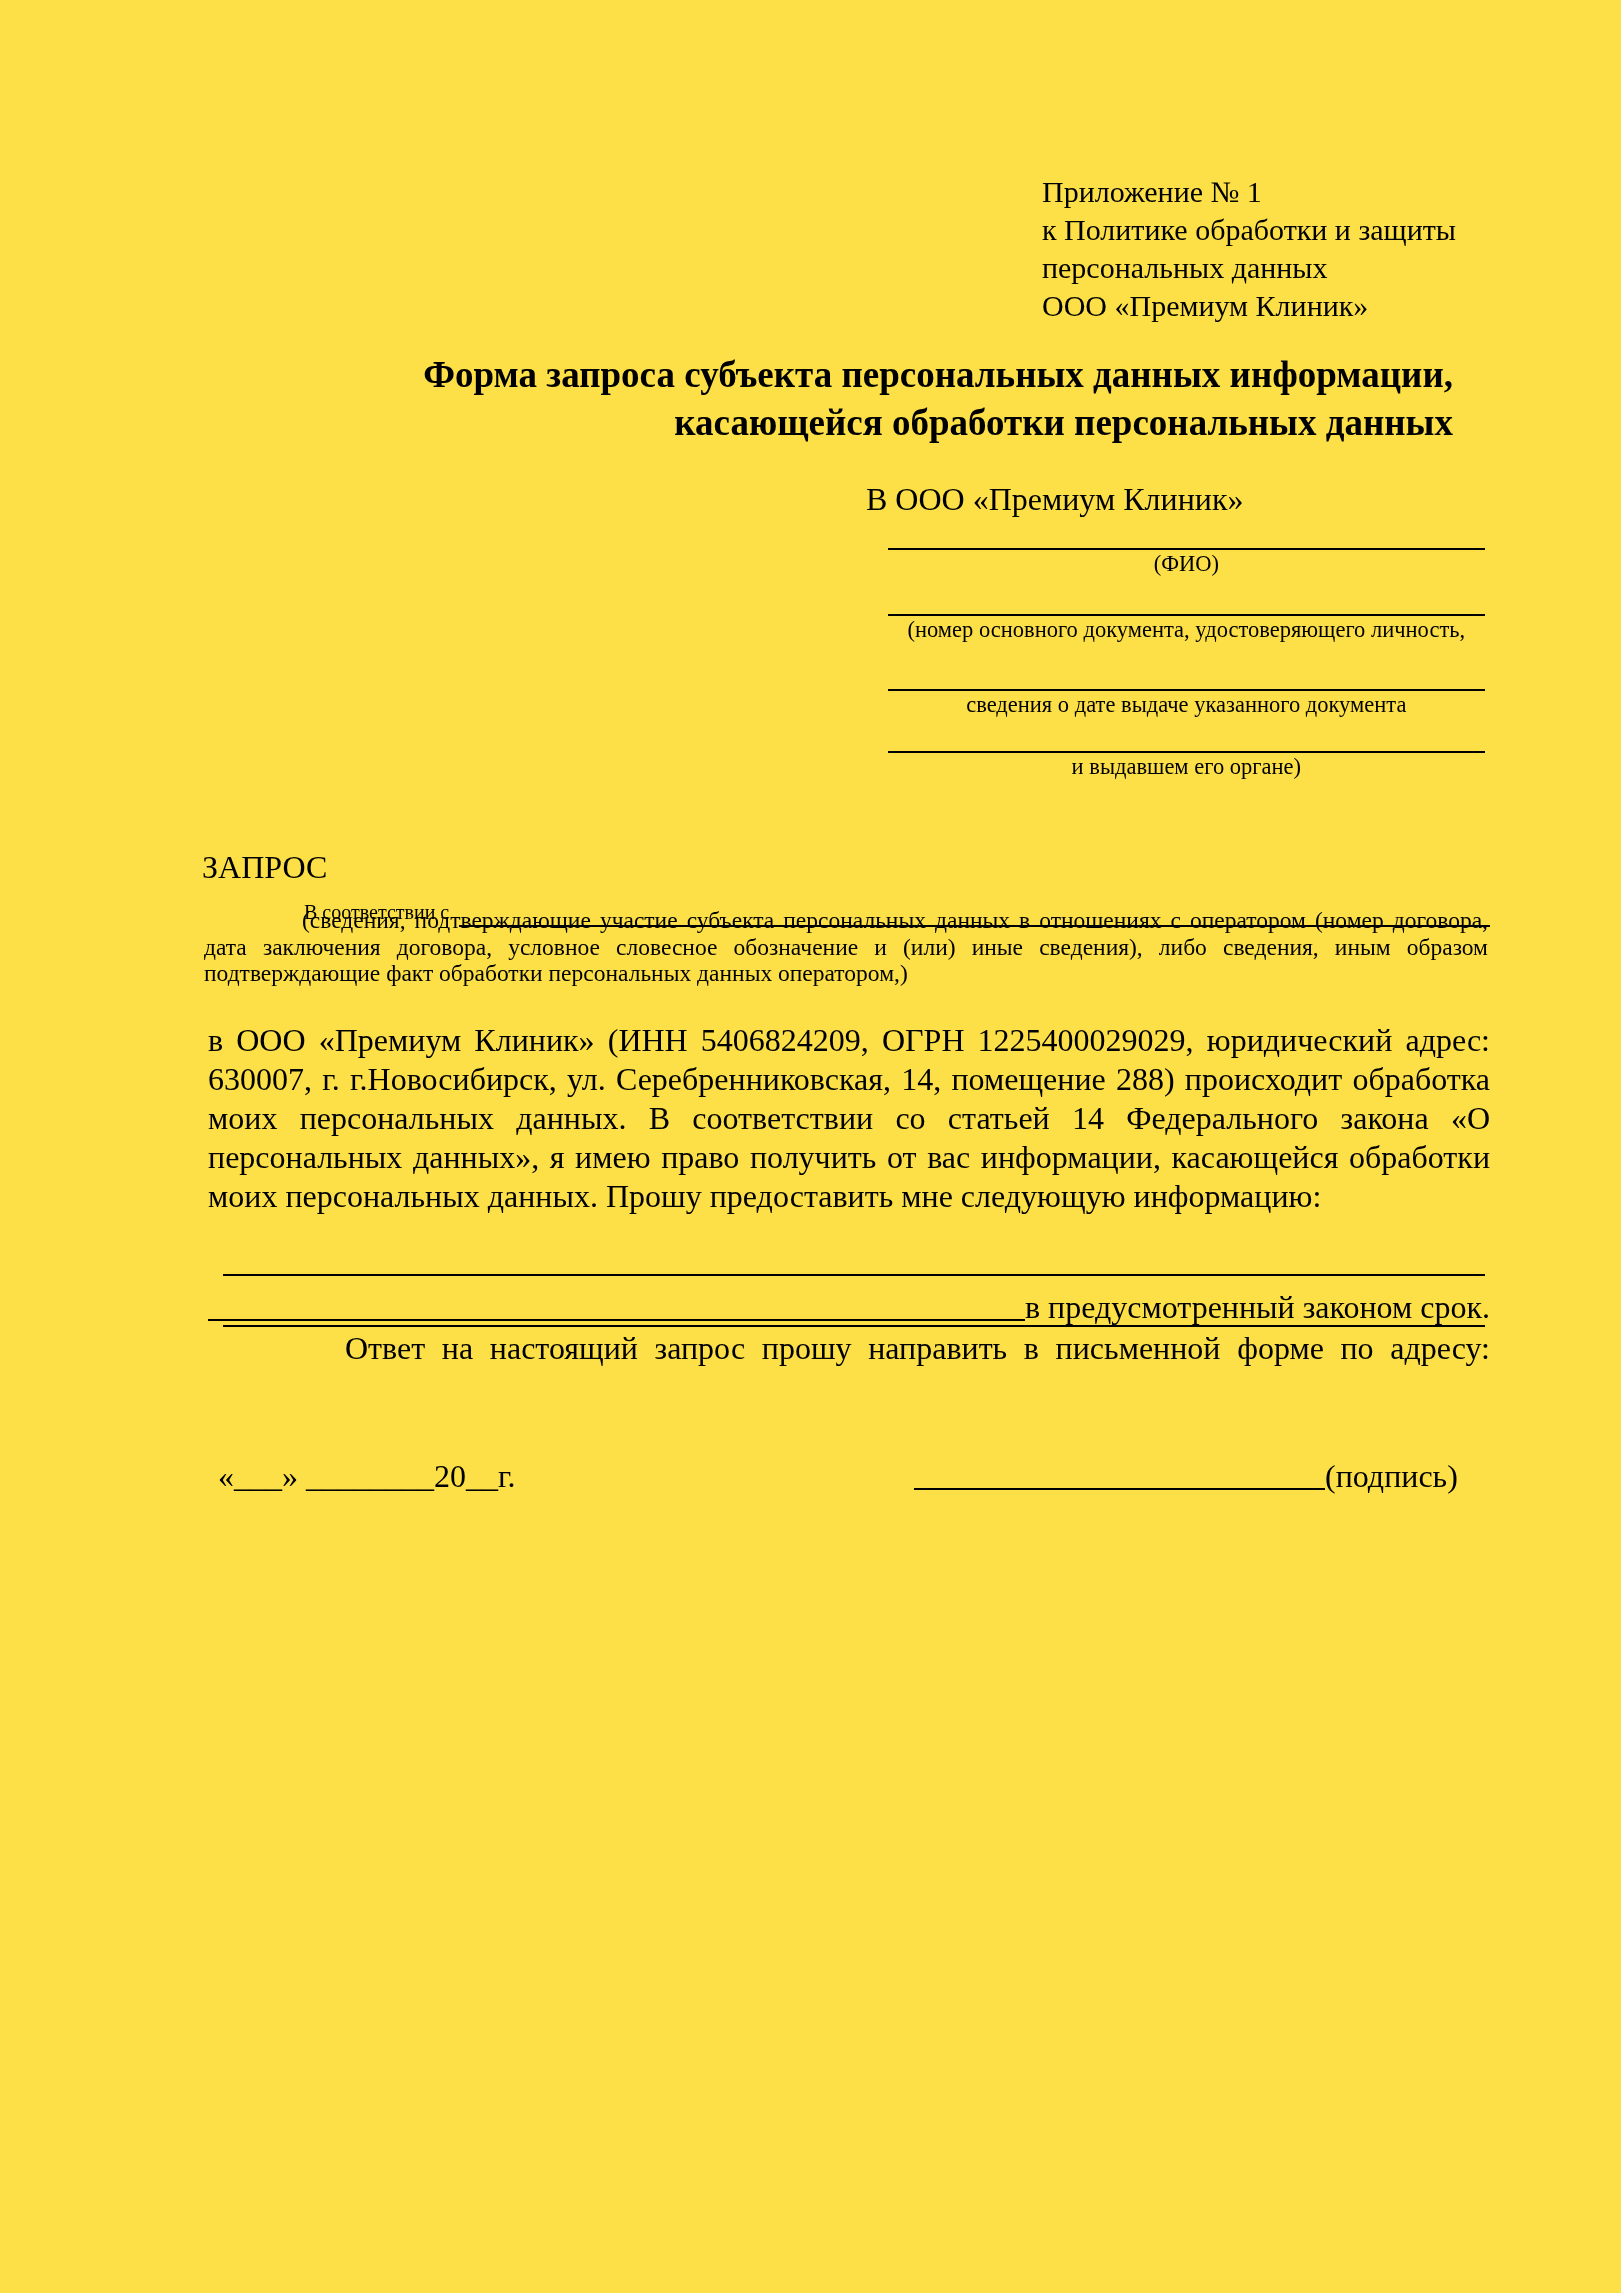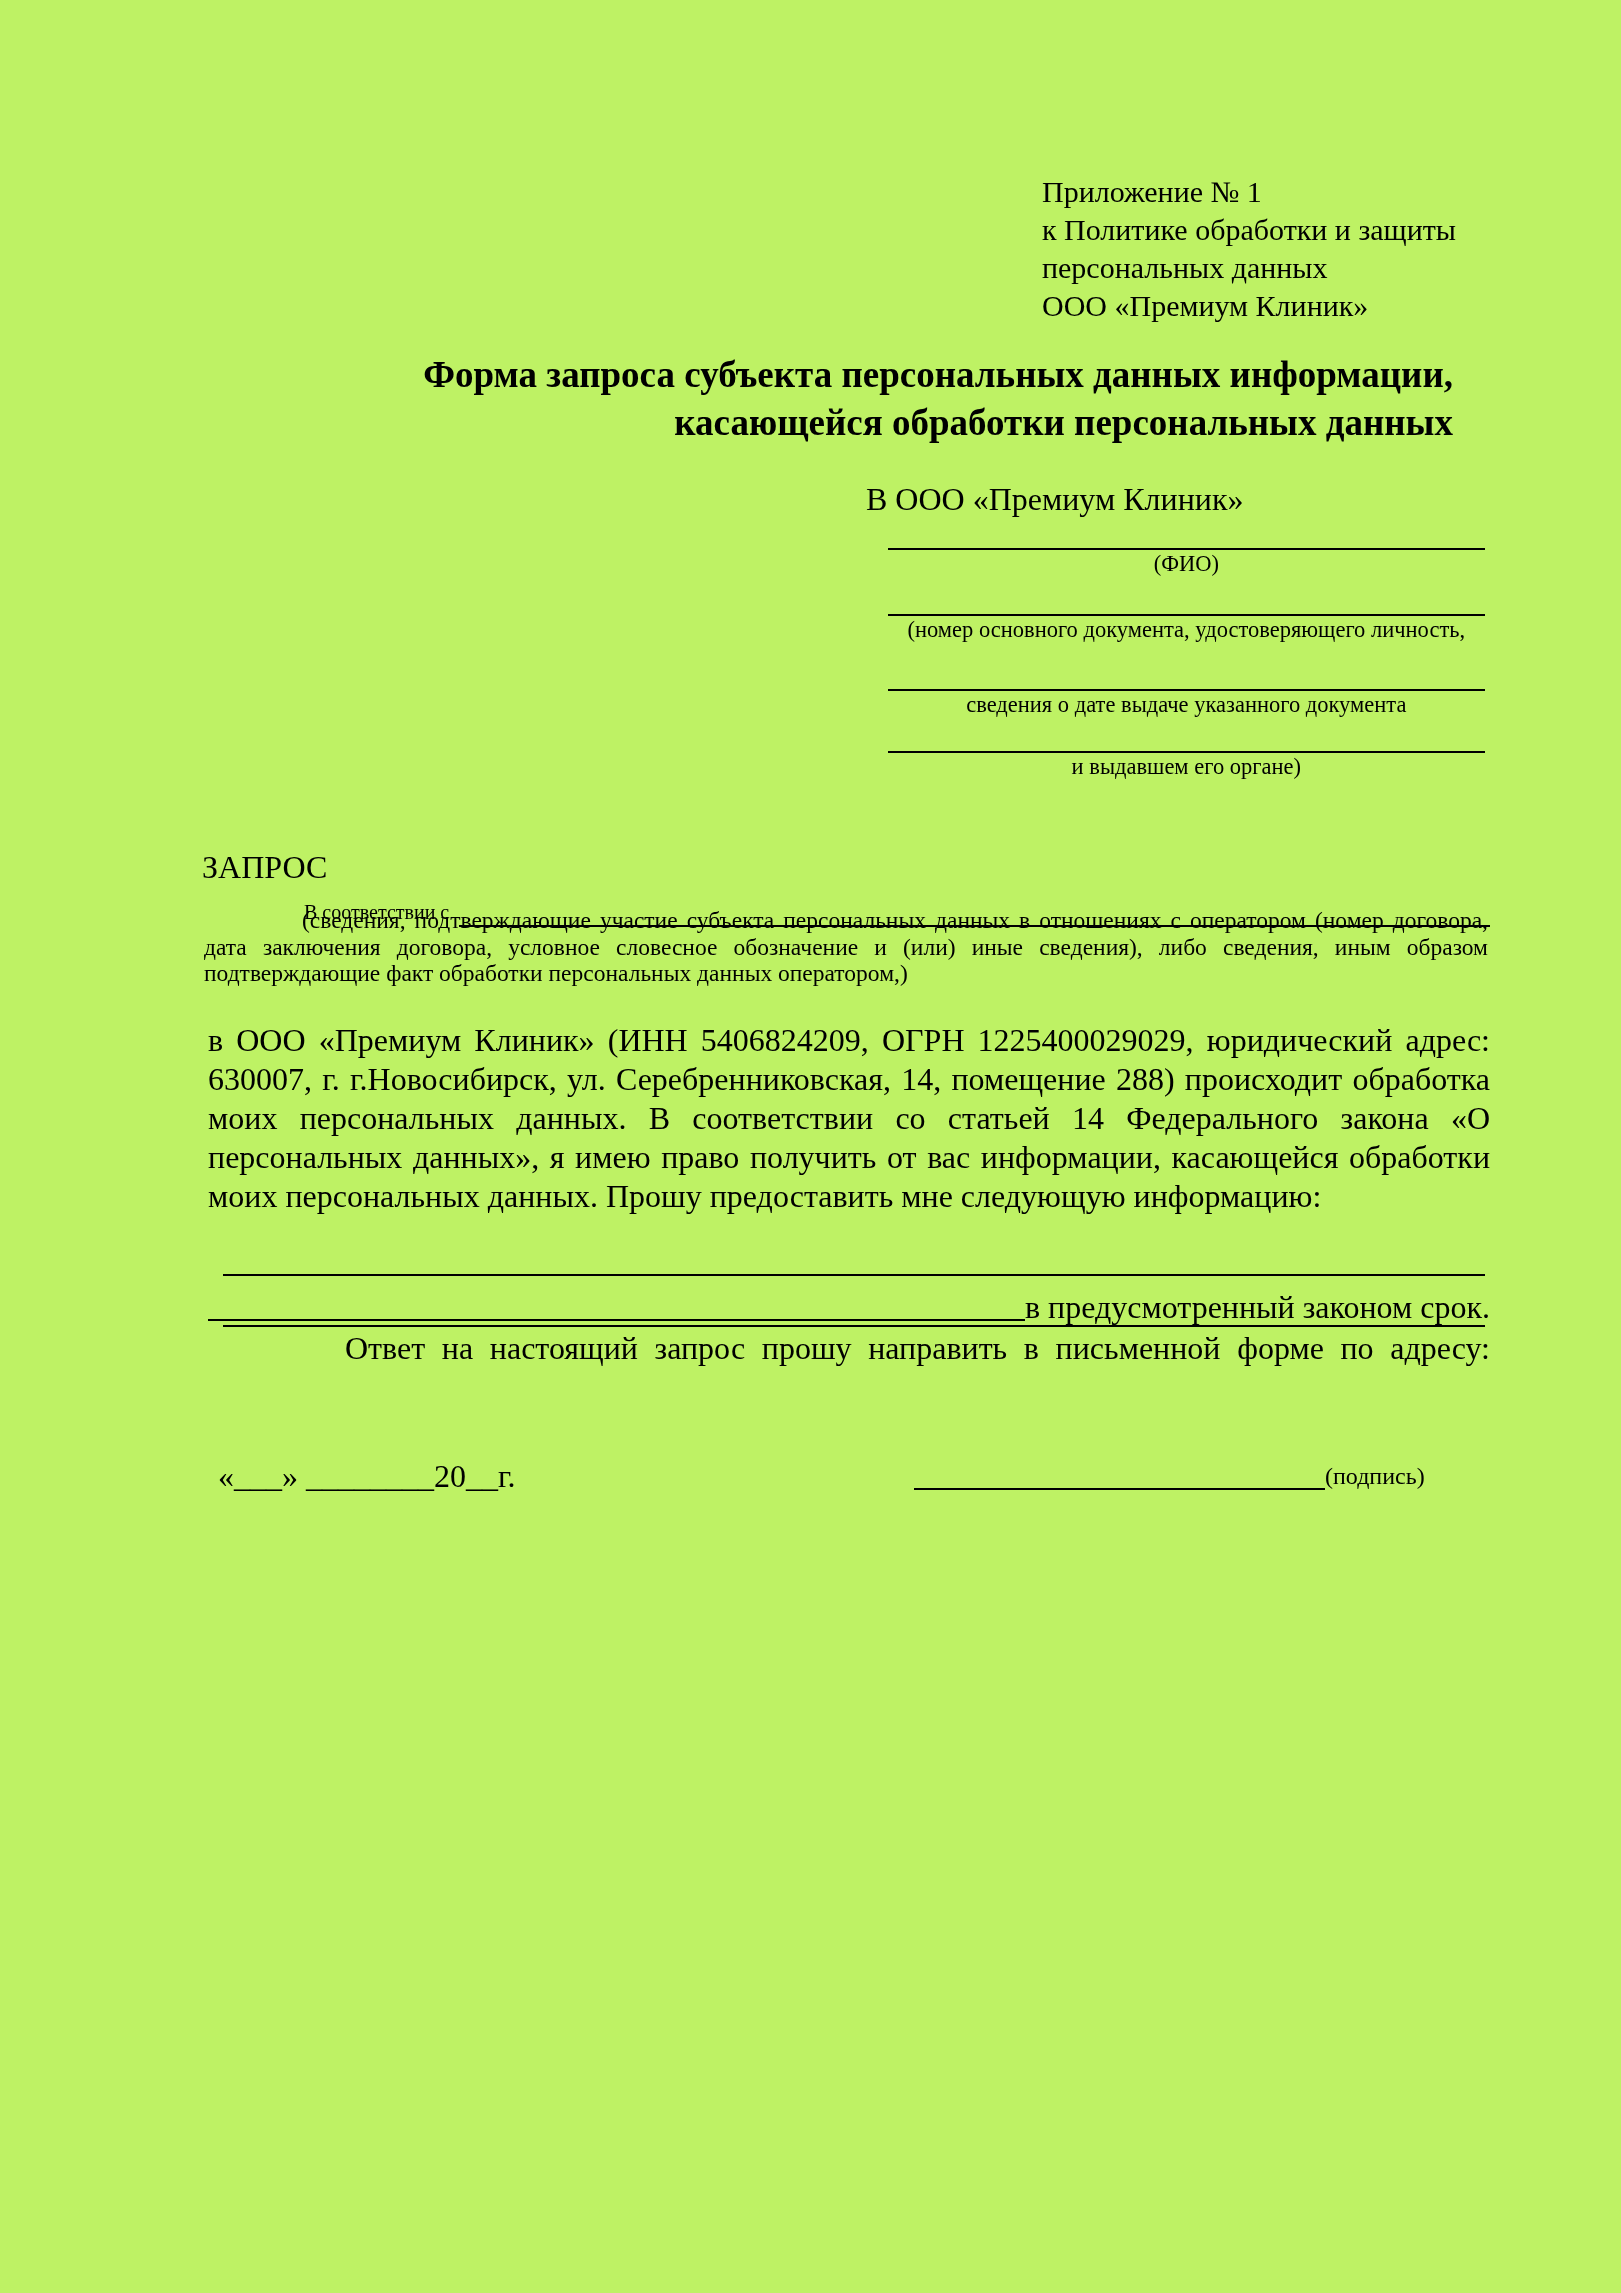--- a/index.html
+++ b/index.html
@@ -1,19 +1,19 @@
 <!DOCTYPE html>
 <html lang="ru"><head>
 <meta charset="utf-8">
 <style>
   html,body { margin:0; padding:0; background:#ffffff; }
   .page {
     position:relative;
     width:1621px; height:2294px;
-    background:#bef264;
+    background:#fde047;
     color:#000000;
     font-family:"Liberation Serif", serif;
     overflow:hidden;
   }
   
   .appendix { position:absolute; left:1042px; top:173px; font-size:30px; line-height:38px; }
   
   .doc-title {
     position:absolute; left:171px; top:351px; width:1282px;
     text-align:right; font-weight:bold; font-size:37px; line-height:48px;
@@ -53,21 +53,21 @@
     position:absolute; left:208px; top:1329px; width:1282px;
     font-size:32px; line-height:39px;
     text-align:justify; text-align-last:justify; text-indent:137px;
     white-space:nowrap;
   }
   .answer-2 { position:absolute; left:208px; top:1288px; width:1282px; display:flex; font-size:32px; line-height:39px; }
   .answer-fill { flex:1; margin-bottom:5.9px; border-bottom:2.9px solid #000; }
   .answer-tail { white-space:nowrap; }
   
   .footer-date { position:absolute; left:218px; top:1457px; font-size:32px; line-height:39px; white-space:nowrap; }
-  .footer-sig { position:absolute; left:914px; top:1457px; width:573px; display:flex; font-size:24px; line-height:39px; }
+  .footer-sig { position:absolute; left:914px; top:1457px; width:573px; display:flex; font-size:32px; line-height:39px; }
   .sig-fill { width:411px; margin-bottom:5.9px; border-bottom:2.9px solid #000; }
   .sig-caption { white-space:nowrap; }
 </style>
 </head>
 <body>
 
 <div class="page">
 
   <div class="appendix">
     <div>Приложение № 1</div>

